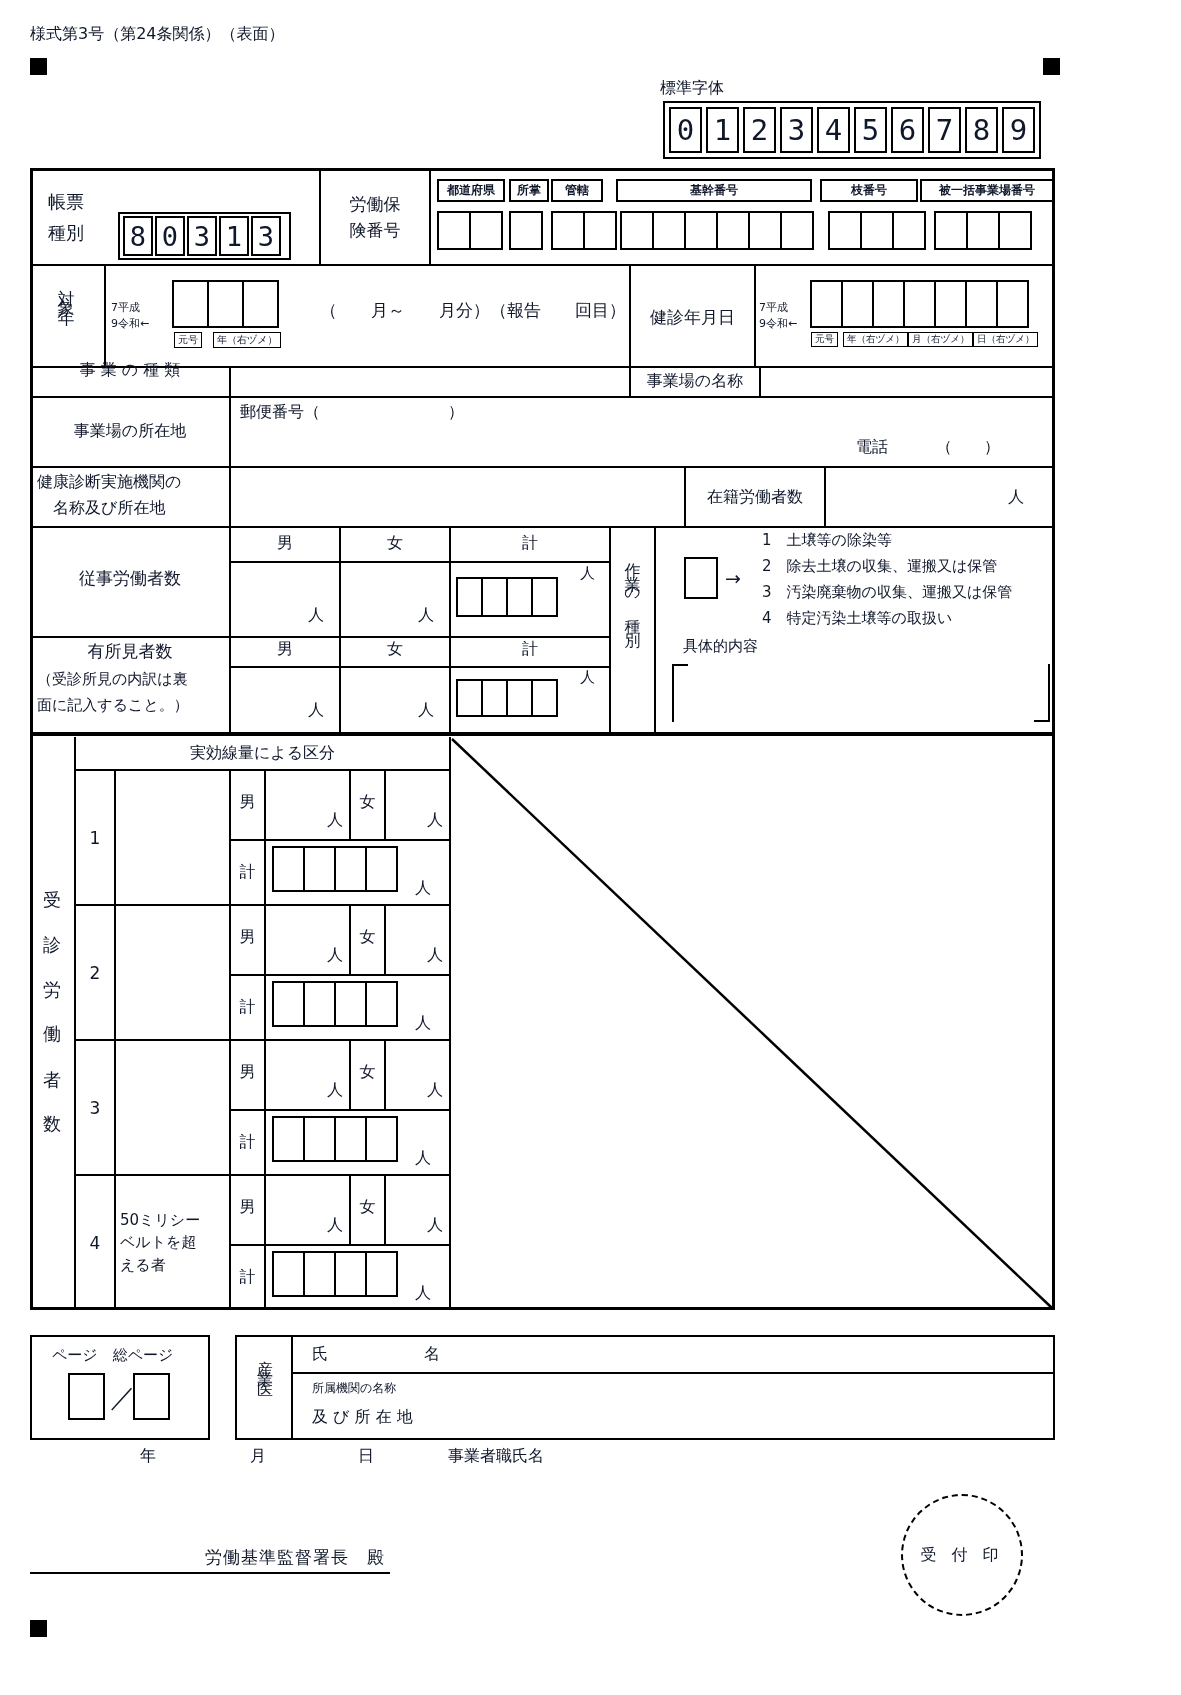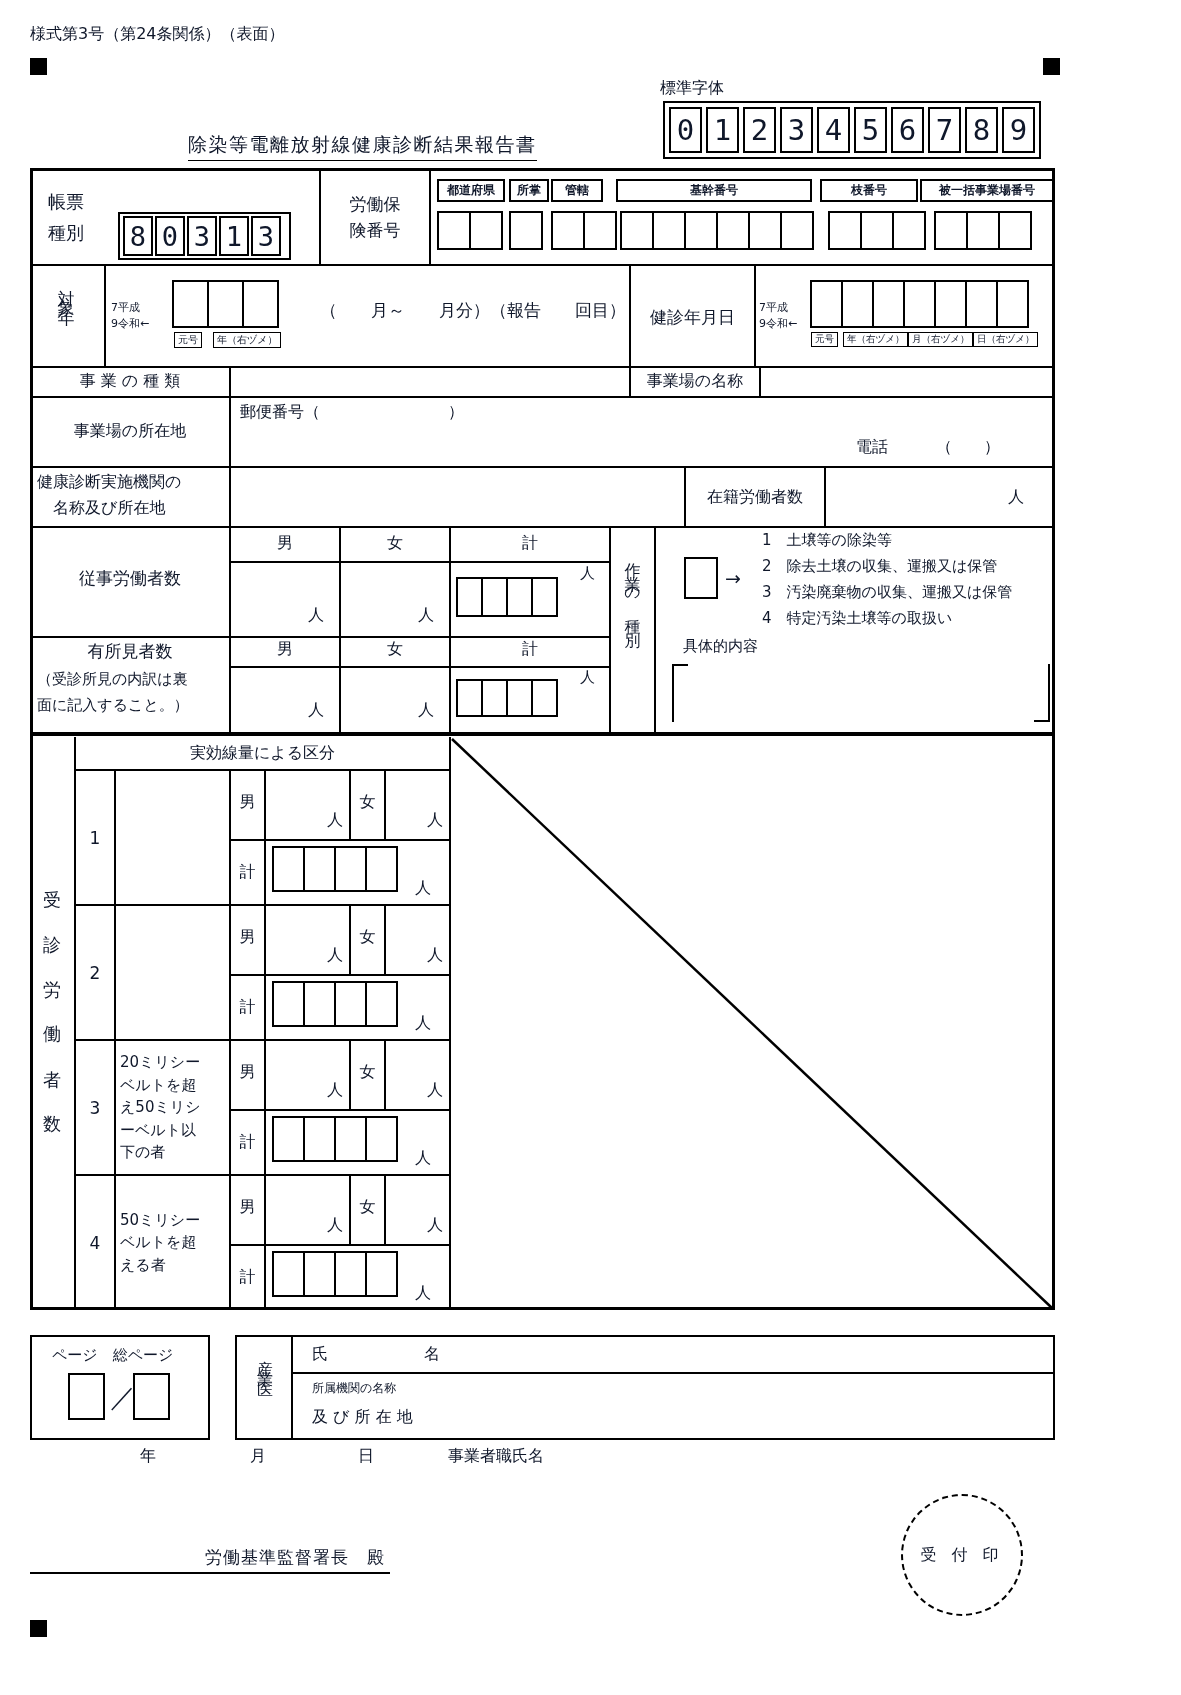--- a/index.html
+++ b/index.html
@@ -45,21 +45,20 @@
     <b class="digit">2</b>
     <b class="digit">3</b>
     <b class="digit">4</b>
     <b class="digit">5</b>
     <b class="digit">6</b>
     <b class="digit">7</b>
     <b class="digit">8</b>
     <b class="digit">9</b>
   </div>
 
-  <div class="t title" style="left:188px;top:132px">除染等電離放射線健康診断結果報告書</div>
 
   <div class="abs" style="left:30px;top:168px;width:1025px;height:1142px;border:3px solid #000"></div>
 
   <i class="hl" style="left:30px;top:264px;width:1025px"></i>
   <i class="hl" style="left:30px;top:366px;width:1025px"></i>
   <i class="hl" style="left:30px;top:396px;width:1025px"></i>
   <i class="hl" style="left:30px;top:466px;width:1025px"></i>
   <i class="hl" style="left:30px;top:526px;width:1025px"></i>
   <i class="hl" style="left:30px;top:636px;width:580px"></i>
   <i class="hl" style="left:30px;top:732px;width:1025px;height:4px"></i>
@@ -175,21 +174,21 @@
       <b></b>
       <b></b>
       <b></b>
       <b></b>
   </div>
   <div class="tag sm" style="left:811px;top:332px">元号</div>
   <div class="tag sm" style="left:843px;top:332px">年（右ヅメ）</div>
   <div class="tag sm" style="left:908px;top:332px">月（右ヅメ）</div>
   <div class="tag sm" style="left:973px;top:332px">日（右ヅメ）</div>
 
-  <div class="t ctr" style="left:30px;top:371px;width:200px;font-size:16px">事 業 の 種 類</div>
+  <div class="t ctr" style="left:30px;top:360px;width:200px;font-size:16px">事 業 の 種 類</div>
   <div class="t ctr" style="left:630px;top:371px;width:130px;font-size:16px">事業場の名称</div>
 
   <div class="t ctr" style="left:30px;top:421px;width:200px;font-size:16px">事業場の所在地</div>
   <div class="t" style="left:240px;top:402px;font-size:16px">郵便番号（　　　　　　　　）</div>
   <div class="t" style="left:856px;top:437px;font-size:16px">電話　　　（　　）</div>
 
   <div class="t" style="left:37px;top:472px;font-size:16px">健康診断実施機関の</div>
   <div class="t" style="left:53px;top:498px;font-size:16px">名称及び所在地</div>
   <div class="t ctr" style="left:685px;top:487px;width:140px;font-size:16px">在籍労働者数</div>
   <div class="t" style="left:1008px;top:487px;font-size:16px">人</div>
@@ -264,23 +263,20 @@
   <div class="t ctr" style="left:230px;top:997px;width:35px;font-size:16px">計</div>
   <div class="brow" style="left:272px;top:981px;--bw:33px;--bh:46px">
     <b></b>
       <b></b>
       <b></b>
       <b></b>
   </div>
   <div class="t" style="left:415px;top:1013px;font-size:16px">人</div>
 
   <div class="t ctr" style="left:75px;top:1097px;width:40px;font-size:17px">3</div>
-  <div class="abs catcell" style="left:120px;top:1040px;height:135px">
-      <span>20ミリシーベルトを超え50ミリシーベルト以下の者</span>
-    </div>
   <div class="t ctr" style="left:230px;top:1062px;width:35px;font-size:16px">男</div>
   <div class="t" style="left:265px;top:1080px;width:78px;text-align:right;font-size:16px">人</div>
   <div class="t ctr" style="left:350px;top:1062px;width:35px;font-size:16px">女</div>
   <div class="t" style="left:385px;top:1080px;width:58px;text-align:right;font-size:16px">人</div>
   <div class="t ctr" style="left:230px;top:1132px;width:35px;font-size:16px">計</div>
   <div class="brow" style="left:272px;top:1116px;--bw:33px;--bh:46px">
     <b></b>
       <b></b>
       <b></b>
       <b></b>

